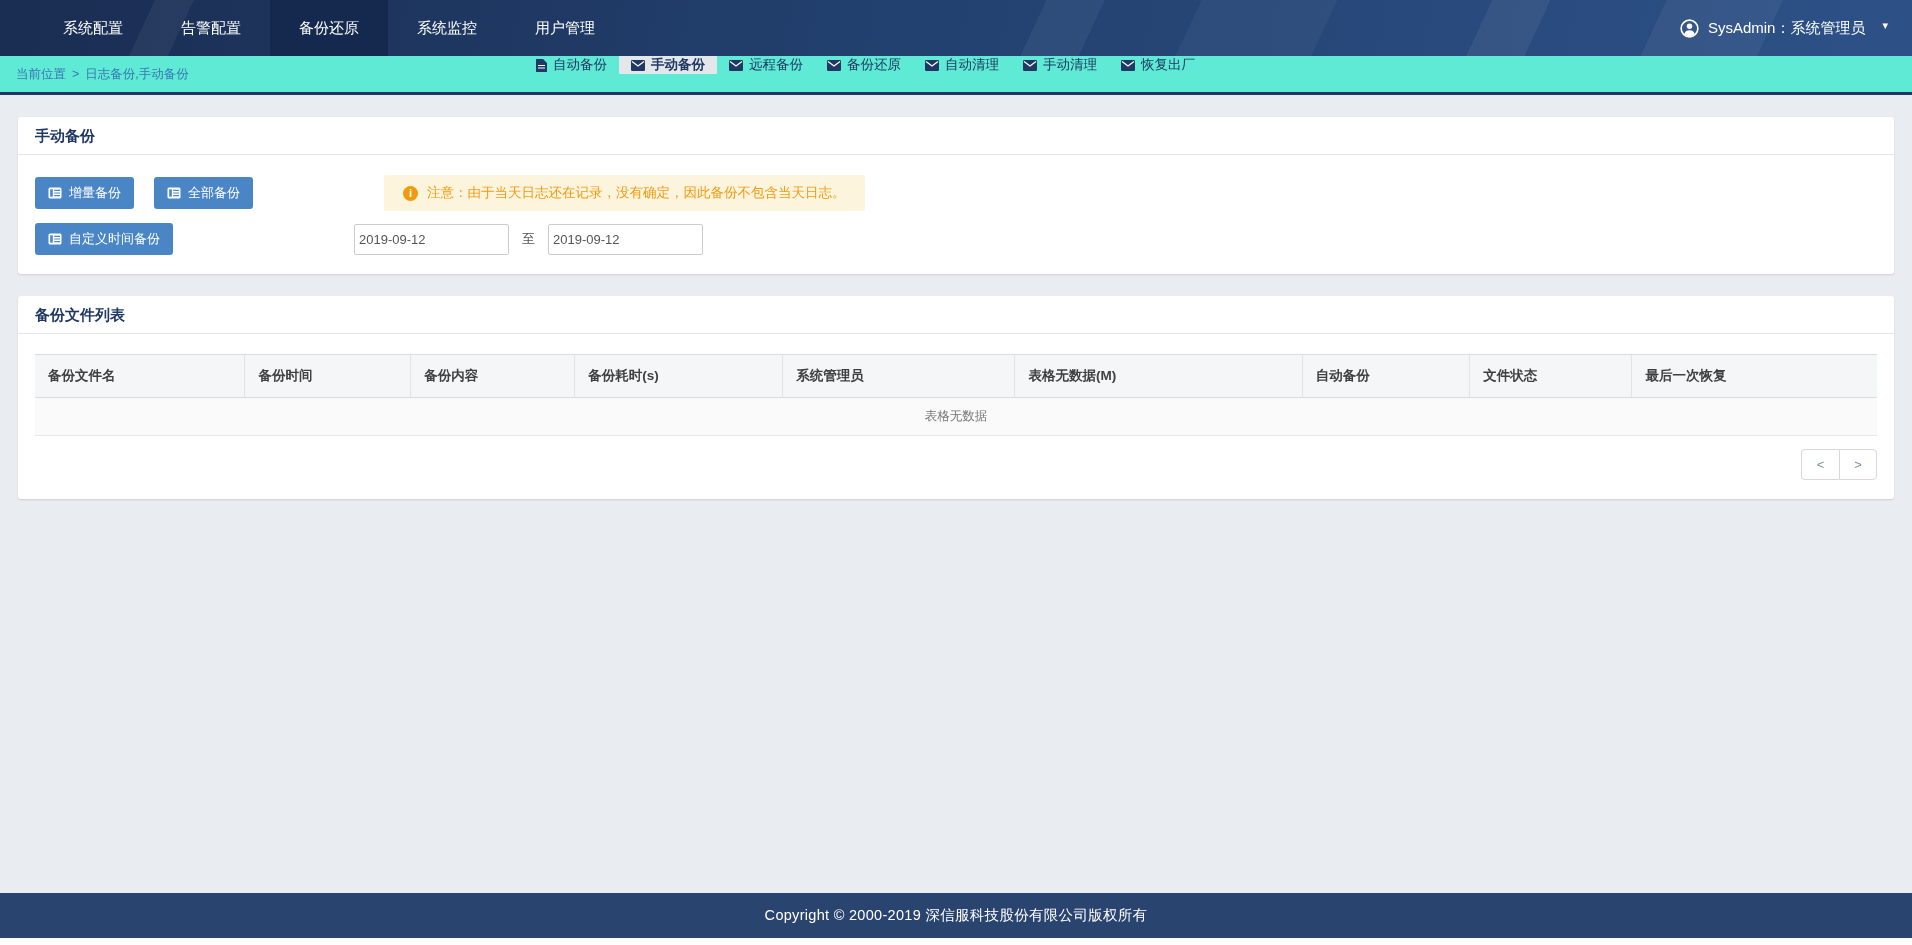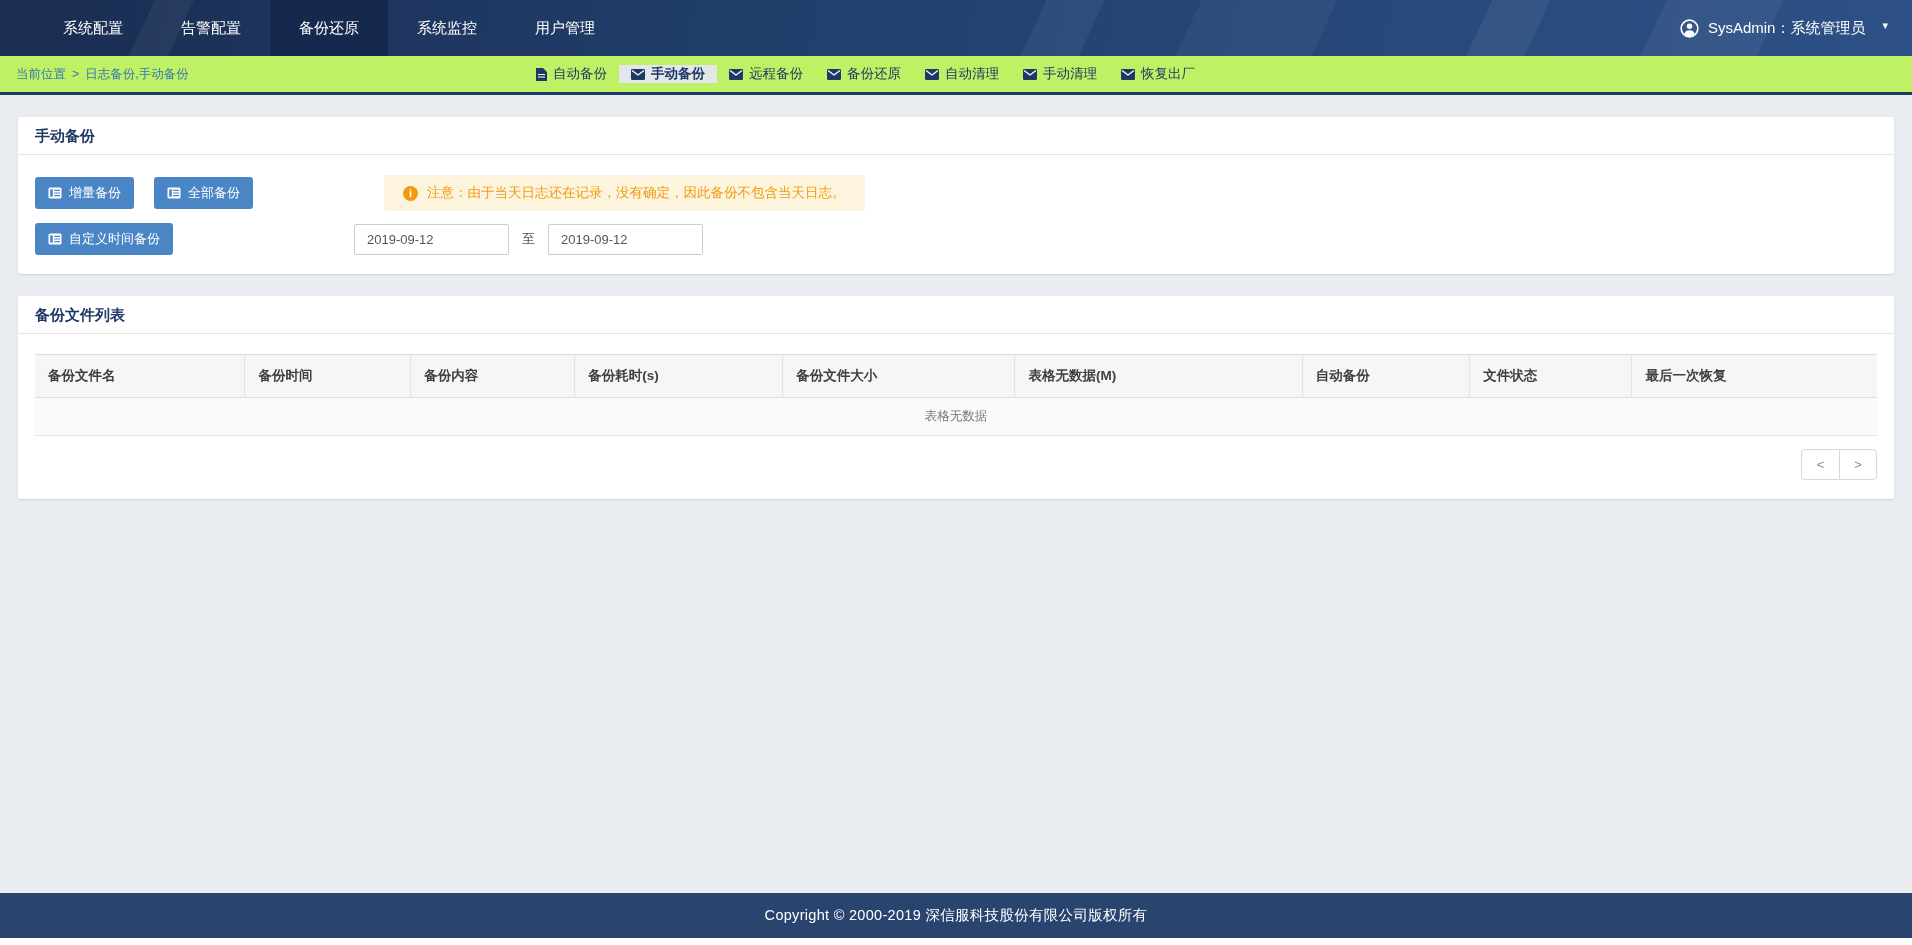--- a/index.html
+++ b/index.html
@@ -12,41 +12,41 @@
     linear-gradient(115deg,transparent 0 8%,rgba(255,255,255,.05) 8% 10%,transparent 10% 54%,rgba(255,255,255,.05) 54% 57%,transparent 57% 62%,rgba(255,255,255,.04) 62% 69%,transparent 69% 77%,rgba(255,255,255,.06) 77% 80%,transparent 80% 86%,rgba(255,255,255,.05) 86% 92%,transparent 92%)}
   .brand{display:flex;align-items:center;padding:0 13px;gap:9px;position:relative;z-index:1}
   .brand-title{color:#fff;font-size:17px;font-weight:bold;letter-spacing:.5px}
   .nav-menu{display:flex;height:100%;margin-left:34px;position:relative;z-index:1}
   .nav-item{color:#fff;font-size:15px;line-height:56px;padding:0 29px;cursor:pointer;white-space:nowrap}
   .nav-item.active{background:#15294e}
   .nav-user{margin-left:auto;display:flex;align-items:flex-start;gap:9px;padding-right:24px;color:#fff;font-size:15px;position:relative;z-index:1;cursor:pointer}
   .caret{font-size:11px;margin-left:8px}
 
   
-  .subbar{flex:0 0 39px;height:39px;background:#bef264;border-bottom:3px solid #1f3864;display:flex;align-items:center;position:relative}
+  .subbar{flex:0 0 39px;height:39px;background:#5eead4;border-bottom:3px solid #1f3864;display:flex;align-items:flex-start;position:relative}
   .breadcrumb{position:absolute;left:16px;top:0;height:36px;display:flex;align-items:center;gap:6px;font-size:12.5px;color:#3b76b4}
   .subtabs{display:flex;margin-left:524px}
   .subtab{display:flex;align-items:center;gap:6px;padding:0 12px;font-size:13.5px;color:#1f3864;cursor:pointer;white-space:nowrap}
   .subtab.active{background:#e3e7ea;font-weight:bold}
   .st-icon{display:inline-flex;align-items:center}
 
   
   .main{flex:1;padding:22px 18px 0;overflow:hidden}
   .card{background:#fff;border-radius:3px;box-shadow:0 1px 2px rgba(0,0,0,.12);margin-bottom:22px}
   .card-header{height:38px;line-height:38px;padding:0 17px;font-size:15px;font-weight:bold;color:#1f3864;border-bottom:1px solid #e5e5e5}
   .card-body{padding:20px 17px 19px}
 
   .btn{display:inline-flex;align-items:center;gap:7px;background:#4a86c6;color:#fff;font-size:13px;border:none;border-radius:3px;height:31px;padding:16px 13px;cursor:pointer;font-family:inherit;white-space:nowrap}
   .row1{display:flex;align-items:center}
   .btn+.btn{margin-left:20px}
   .notice{margin-left:131px;background:#fcf4dd;color:#f09a0f;font-size:13.5px;height:36px;display:flex;align-items:center;gap:9px;padding:0 19px;border-radius:2px}
   .info-icon{width:15px;height:15px;border-radius:50%;background:#f09a0f;color:#fff;font-size:11px;font-weight:bold;display:inline-flex;align-items:center;justify-content:center;flex:0 0 15px}
   .row2{display:flex;align-items:center;margin-top:12px}
   .date-group{display:flex;align-items:center;margin-left:181px;gap:13px}
-  .date-input{width:155px;height:31px;border:1px solid #ccc;border-radius:2px;padding:0 12px;font-size:13px;color:#555;font-family:inherit;background:#fff}
+  .date-input{width:155px;height:31px;border:1px solid #ccc;border-radius:2px;padding:0 4px;font-size:13px;color:#555;font-family:inherit;background:#fff}
   .to-label{font-size:13px;color:#555}
 
   table{width:100%;border-collapse:collapse}
   thead th{background:#f4f6f8;border-top:1px solid #dcdcdc;border-bottom:1px solid #dcdcdc;padding:12px 13px;text-align:left;font-size:13.5px;color:#404040}
   thead th+th{border-left:1px solid #e3e3e3}
   .empty-row td{background:#fafafa;border-bottom:1px solid #e7e7e7;text-align:center;padding:10px;font-size:12.5px;color:#777}
   .pagination{display:flex;justify-content:flex-end;margin-top:13px}
   .page-btn{width:38px;height:31px;background:#fff;border:1px solid #d8d8d8;color:#7d8fa5;font-size:13px;display:flex;align-items:center;justify-content:center;cursor:pointer}
   .page-btn.prev{border-radius:4px 0 0 4px;border-right:none}
   .page-btn.next{border-radius:0 4px 4px 0}
@@ -217,21 +217,21 @@
             <col style="width:9.1%">
             <col style="width:8.8%">
             <col>
         </colgroup>
         <thead>
           <tr>
             <th>备份文件名</th>
             <th>备份时间</th>
             <th>备份内容</th>
             <th>备份耗时(s)</th>
-            <th>备份文件大小</th>
+            <th>系统管理员</th>
             <th>表格无数据(M)</th>
             <th>自动备份</th>
             <th>文件状态</th>
             <th>最后一次恢复</th>
           </tr>
         </thead>
         <tbody>
           <tr class="empty-row">
             <td colspan="9">表格无数据</td>
           </tr>

